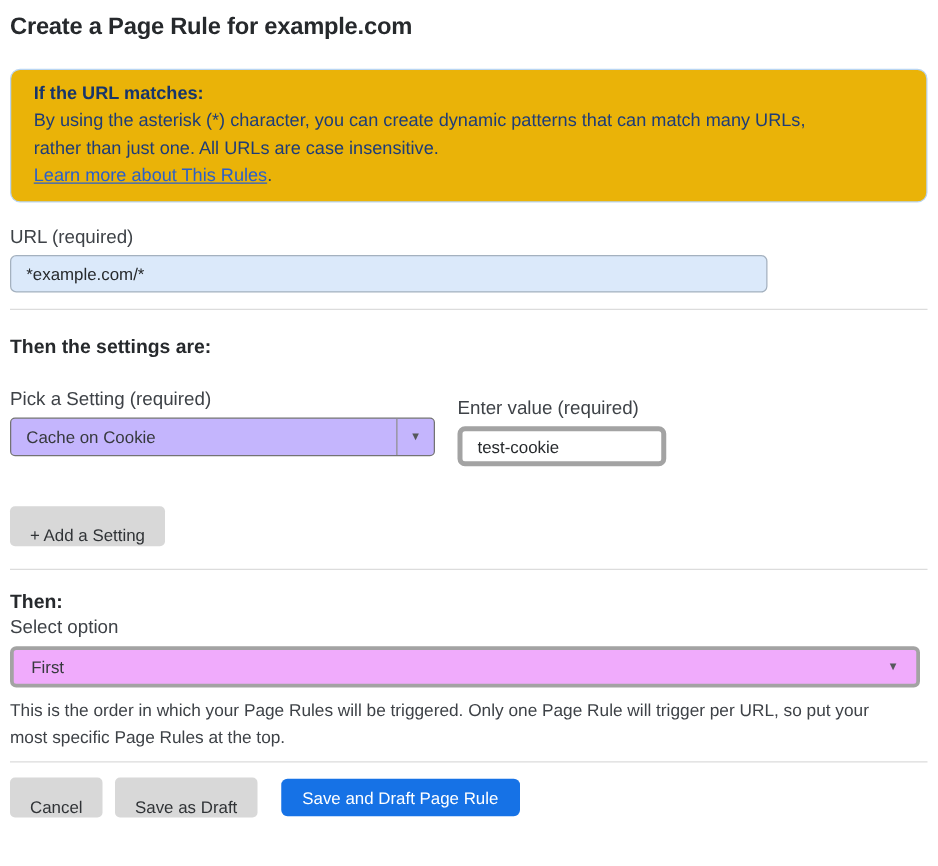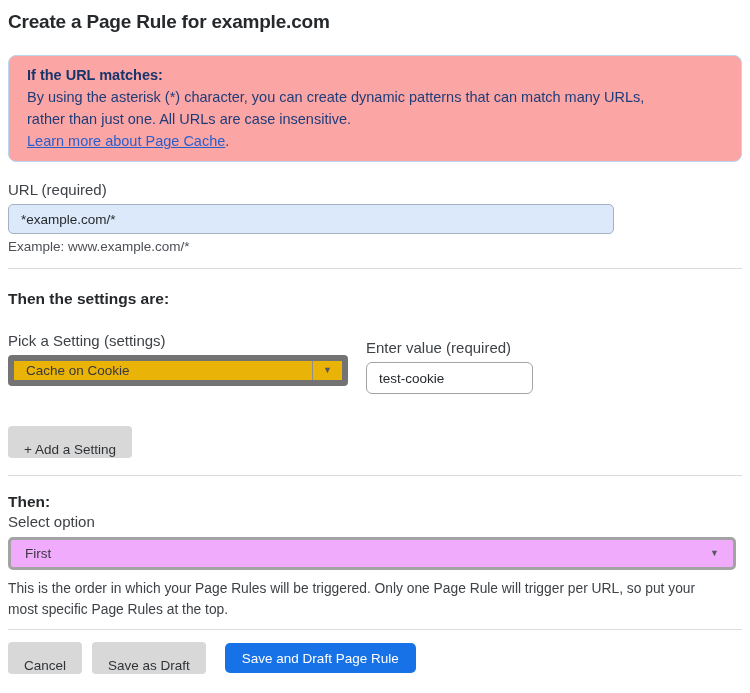--- a/index.html
+++ b/index.html
@@ -15,21 +15,21 @@
   h1.page-title {
     font-size: 19px;
     line-height: 21px;
     font-weight: bold;
     color: #26292c;
     letter-spacing: -0.2px;
   }
 
   .info-box {
     margin-top: 23px;
-    background: #fca5a5;
+    background: #eab308;
     border: 1px solid #b9d5f2;
     border-radius: 8px;
     padding: 8px 18px 9px 18px;
     color: #1e3c78;
     font-size: 14.5px;
     line-height: 22px;
   }
   .info-box .info-heading { font-weight: bold; color: #17356b; }
   .info-box a.info-link {
     color: #2a5fcb;
@@ -92,23 +92,23 @@
     align-items: flex-start;
   }
   .setting-col { width: 340px; }
   .value-col { width: 167px; margin-left: 18px; margin-top: 7px; }
 
   .select-control {
     margin-top: 6px;
     height: 31px;
     display: flex;
     align-items: stretch;
-    border: 6px solid #737373;
+    border: 1px solid #737373;
     border-radius: 4px;
-    background: #eab308;
+    background: #c4b5fd;
     cursor: pointer;
   }
   .select-control .select-text {
     flex: 1;
     display: flex;
     align-items: center;
     padding: 0 12px;
     font-size: 13.5px;
     color: #36393d;
   }
@@ -123,21 +123,21 @@
     font-size: 9px;
     color: #55585c;
     line-height: 1;
   }
 
   .value-input {
     margin-top: 6px;
     width: 167px;
     height: 32px;
     background: #ffffff;
-    border: 1px solid #a3a3a3;
+    border: 4px solid #a3a3a3;
     border-radius: 6px;
     padding: 0 12px;
   }
 
   button {
     font-family: inherit;
     cursor: pointer;
     border: none;
   }
   .btn-secondary {
@@ -196,34 +196,33 @@
 <body>
 
 <div class="container">
 
   <h1 class="page-title">Create a Page Rule for example.com</h1>
 
   <div class="info-box">
     <div class="info-heading">If the URL matches:</div>
     <div class="info-line">By using the asterisk (*) character, you can create dynamic patterns that can match many URLs,</div>
     <div class="info-line">rather than just one. All URLs are case insensitive.</div>
-    <div class="info-link-line"><a class="info-link">Learn more about Page Cache</a><span class="link-suffix">.</span></div>
+    <div class="info-link-line"><a class="info-link">Learn more about This Rules</a><span class="link-suffix">.</span></div>
   </div>
 
   <div class="field-label url-label">URL (required)</div>
   <input type="text" class="text-input url-input" value="*example.com/*" style="">
-  <div class="helper-text">Example: www.example.com/*</div>
 
   <hr class="divider divider-1">
 
   <h2 class="section-heading settings-heading">Then the settings are:</h2>
 
   <div class="settings-row">
     <div class="setting-col">
-      <div class="field-label">Pick a Setting (settings)</div>
+      <div class="field-label">Pick a Setting (required)</div>
       <div class="select-control">
         <div class="select-text">Cache on Cookie</div>
         <div class="caret-segment">
           <span class="caret">▼</span>
         </div>
       </div>
     </div>
     <div class="value-col">
       <div class="field-label">Enter value (required)</div>
       <input type="text" class="text-input value-input" value="test-cookie" style="">

